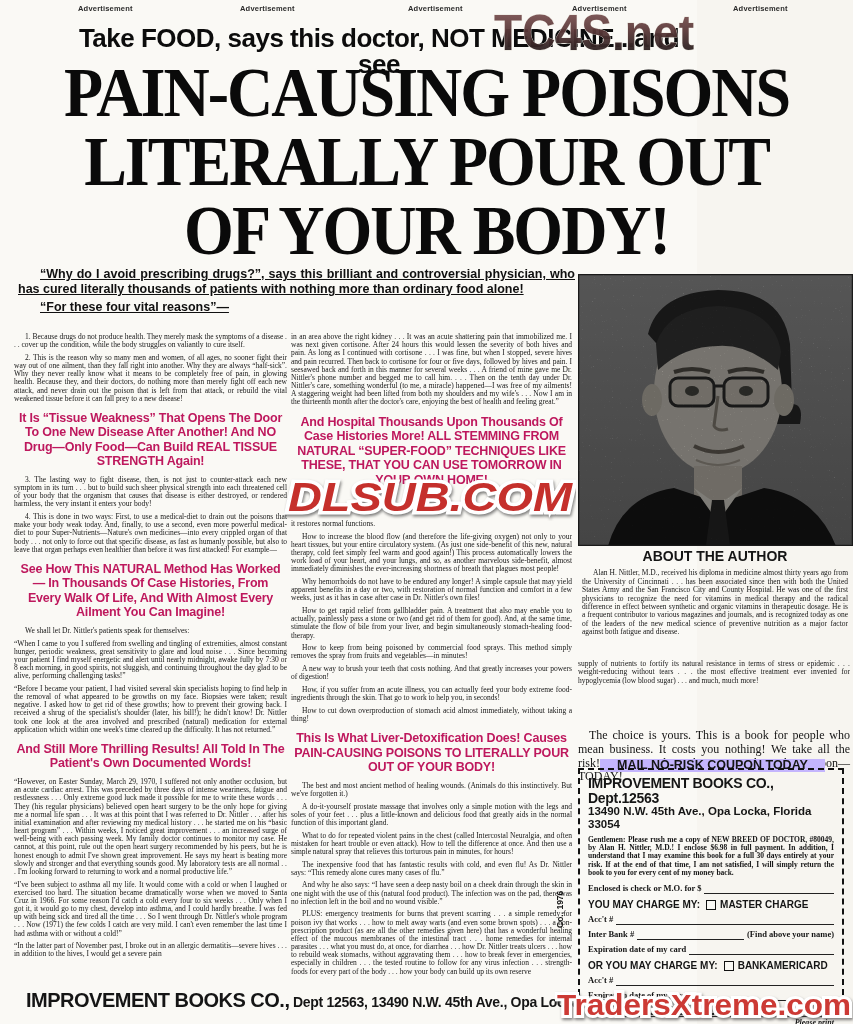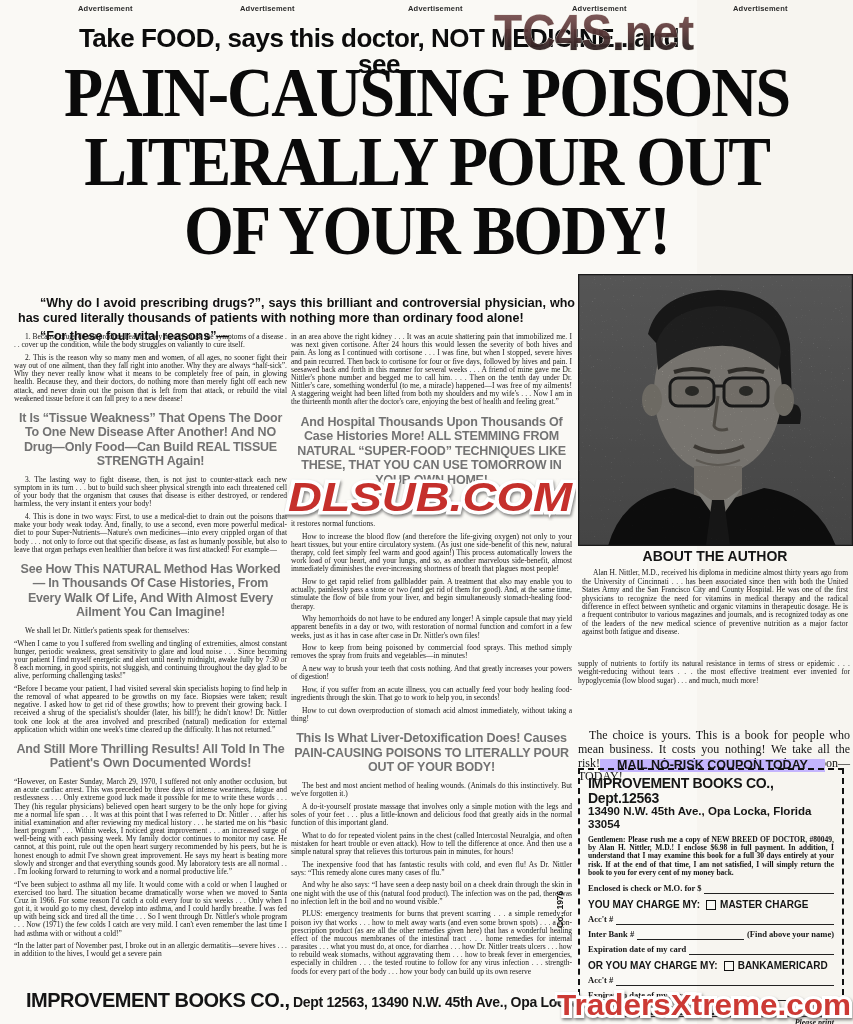--- a/index.html
+++ b/index.html
@@ -10,34 +10,34 @@
   .ad-label{position:absolute;top:5px;font:700 7.5px/1 "Liberation Sans",sans-serif;color:#2a2a2a;letter-spacing:.2px;}
   #tagline{position:absolute;top:25px;left:69px;width:620px;text-align:center;
     font:700 26px/1 "Liberation Sans",sans-serif;color:#0c0c0c;letter-spacing:-0.5px;}
   #wm-top{position:absolute;top:2px;right:0;opacity:.95;}
   
   #headline{position:absolute;top:58px;left:0;width:853px;text-align:center;
     font:700 64px/69px "Liberation Serif",serif;color:#0a0a0a;letter-spacing:-2px;}
   #headline .hl{transform:scaleY(1.08);}
 
   
-  #intro{position:absolute;top:296px;left:18px;width:557px;
-    font:700 12.5px/1.22 "Liberation Sans",sans-serif;color:#101010;text-align:justify;}
+  #intro{position:absolute;top:267px;left:18px;width:557px;
+    font:700 12.5px/1.22 "Liberation Sans",sans-serif;color:#101010;text-align:justify;text-decoration:underline;}
   #intro .reasons{text-indent:22px;margin-top:2px;}
   #intro .quote{text-indent:22px;}
 
   
   .col{position:absolute;top:333px;font-size:7.5px;line-height:1.09;text-align:justify;
     max-height:662px;overflow:hidden;}
   #col-left{left:14px;width:273px;}
   #col-mid{left:291px;width:281px;}
   .col p{margin:0 0 4.5px;text-indent:11px;}
   .col p.noind{text-indent:0;}
   .col h3{font:700 12.5px/1.16 "Liberation Sans",sans-serif;text-align:center;
-    margin:8px 2px 7px;color:#737373;letter-spacing:-0.2px;}
+    margin:8px 2px 7px;color:#be185d;letter-spacing:-0.2px;}
   .hidden-gap{height:26px;}
 
   
   #photo{position:absolute;top:274px;left:578px;width:275px;height:272px;}
   #about{position:absolute;top:549px;left:582px;width:266px;font-size:7.5px;line-height:1.12;text-align:justify;}
   #about h3{font:700 14px/1.1 "Liberation Sans",sans-serif;text-align:center;margin:0 0 5px;}
   #about p{margin:0;text-indent:11px;}
   #r-cont{position:absolute;top:660px;left:578px;width:272px;font-size:7.5px;line-height:1.12;text-align:justify;}
   #r-cont p{margin:0;}
   #r-risk{position:absolute;top:700px;left:578px;width:272px;
@@ -124,25 +124,25 @@
     <p class="noind">“I've been subject to asthma all my life. It would come with a cold or when I laughed or exercised too hard. The situation became dramatically worse when we moved to Santa Cruz in 1966. For some reason I'd catch a cold every four to six weeks . . . Only when I got it, it would go to my chest, develop into asthma, and I could hardly breathe. I was fed up with being sick and tired all the time . . . So I went through Dr. Nittler's whole program . . . Now (1971) the few colds I catch are very mild. I can't even remember the last time I had asthma with or without a cold!”</p>
     <p class="noind">“In the latter part of November past, I broke out in an allergic dermatitis—severe hives . . . in addition to the hives, I would get a severe pain</p>
   </div>
 
   <div class="col" id="col-mid">
     <p class="noind">in an area above the right kidney . . . It was an acute shattering pain that immobilized me. I was next given cortisone. After 24 hours this would lessen the severity of both hives and pain. As long as I continued with cortisone . . . I was fine, but when I stopped, severe hives and pain recurred. Then back to cortisone for four or five days, followed by hives and pain. I seesawed back and forth in this manner for several weeks . . . A friend of mine gave me Dr. Nittler's phone number and begged me to call him. . . . Then on the tenth day under Dr. Nittler's care, something wonderful (to me, a miracle) happened—I was free of my ailments! A staggering weight had been lifted from both my shoulders and my wife's . . . Now I am in the thirteenth month after the doctor's care, enjoying the best of health and feeling great.”</p>
     <h3>And Hospital Thousands Upon Thousands Of Case Histories More! ALL STEMMING FROM NATURAL “SUPER-FOOD” TECHNIQUES LIKE THESE, THAT YOU CAN USE TOMORROW IN YOUR OWN HOME!</h3>
     <div class="hidden-gap"></div>
     <p class="noind">it restores normal functions.</p>
     <p>How to increase the blood flow (and therefore the life-giving oxygen) not only to your heart tissues, but your entire circulatory system. (As just one side-benefit of this new, natural therapy, cold feet simply feel warm and good again!) This process automatically lowers the work load of your heart, and your lungs, and so, as another marvelous side-benefit, almost immediately diminishes the ever-increasing shortness of breath that plagues most people!</p>
+    <p>Why hemorrhoids do not have to be endured any longer! A simple capsule that may yield apparent benefits in a day or two, with restoration of normal function and comfort in a few weeks, just as it has in case after case in Dr. Nittler's own files!</p>
     <p>How to get rapid relief from gallbladder pain. A treatment that also may enable you to actually, painlessly pass a stone or two (and get rid of them for good). And, at the same time, stimulate the flow of bile from your liver, and begin simultaneously stomach-healing food-therapy.</p>
-    <p>Why hemorrhoids do not have to be endured any longer! A simple capsule that may yield apparent benefits in a day or two, with restoration of normal function and comfort in a few weeks, just as it has in case after case in Dr. Nittler's own files!</p>
     <p>How to keep from being poisoned by commercial food sprays. This method simply removes the spray from fruits and vegetables—in minutes!</p>
     <p>A new way to brush your teeth that costs nothing. And that greatly increases your powers of digestion!</p>
-    <p>How, if you suffer from an acute illness, you can actually feed your body healing food-ingredients through the skin. That go to work to help you, in seconds!</p>
+    <p>How, if you suffer from an acute illness, you can actually feed your body extreme food-ingredients through the skin. That go to work to help you, in seconds!</p>
     <p>How to cut down overproduction of stomach acid almost immediately, without taking a thing!</p>
     <h3>This Is What Liver-Detoxification Does! Causes PAIN-CAUSING POISONS TO LITERALLY POUR OUT OF YOUR BODY!</h3>
     <p>The best and most ancient method of healing wounds. (Animals do this instinctively. But we've forgotten it.)</p>
     <p>A do-it-yourself prostate massage that involves only a simple motion with the legs and soles of your feet . . . plus a little-known and delicious food that greatly aids in the normal function of this important gland.</p>
     <p>What to do for repeated violent pains in the chest (called Intercostal Neuralgia, and often mistaken for heart trouble or even attack). How to tell the difference at once. And then use a simple natural spray that relieves this torturous pain in minutes, for hours!</p>
     <p>The inexpensive food that has fantastic results with cold, and even flu! As Dr. Nittler says: “This remedy alone cures many cases of flu.”</p>
     <p>And why he also says: “I have seen a deep nasty boil on a cheek drain through the skin in one night with the use of this (natural food product). The infection was on the pad, there was no infection left in the boil and no wound visible.”</p>
     <p>PLUS: emergency treatments for burns that prevent scarring . . . a simple remedy for poison ivy that works . . . how to melt away warts (and even some brown spots) . . . a non-prescription product (as are all the other remedies given here) that has a wonderful healing effect of the mucous membranes of the intestinal tract . . . home remedies for internal parasites . . . what you must do, at once, for diarrhea . . . how Dr. Nittler treats ulcers . . . how to rebuild weak stomachs, without aggravating them . . . how to break fever in emergencies, especially in children . . . the tested routine to follow for any virus infection . . . strength-foods for every part of the body . . . how your body can build up its own reserve</p>
   </div>
 

